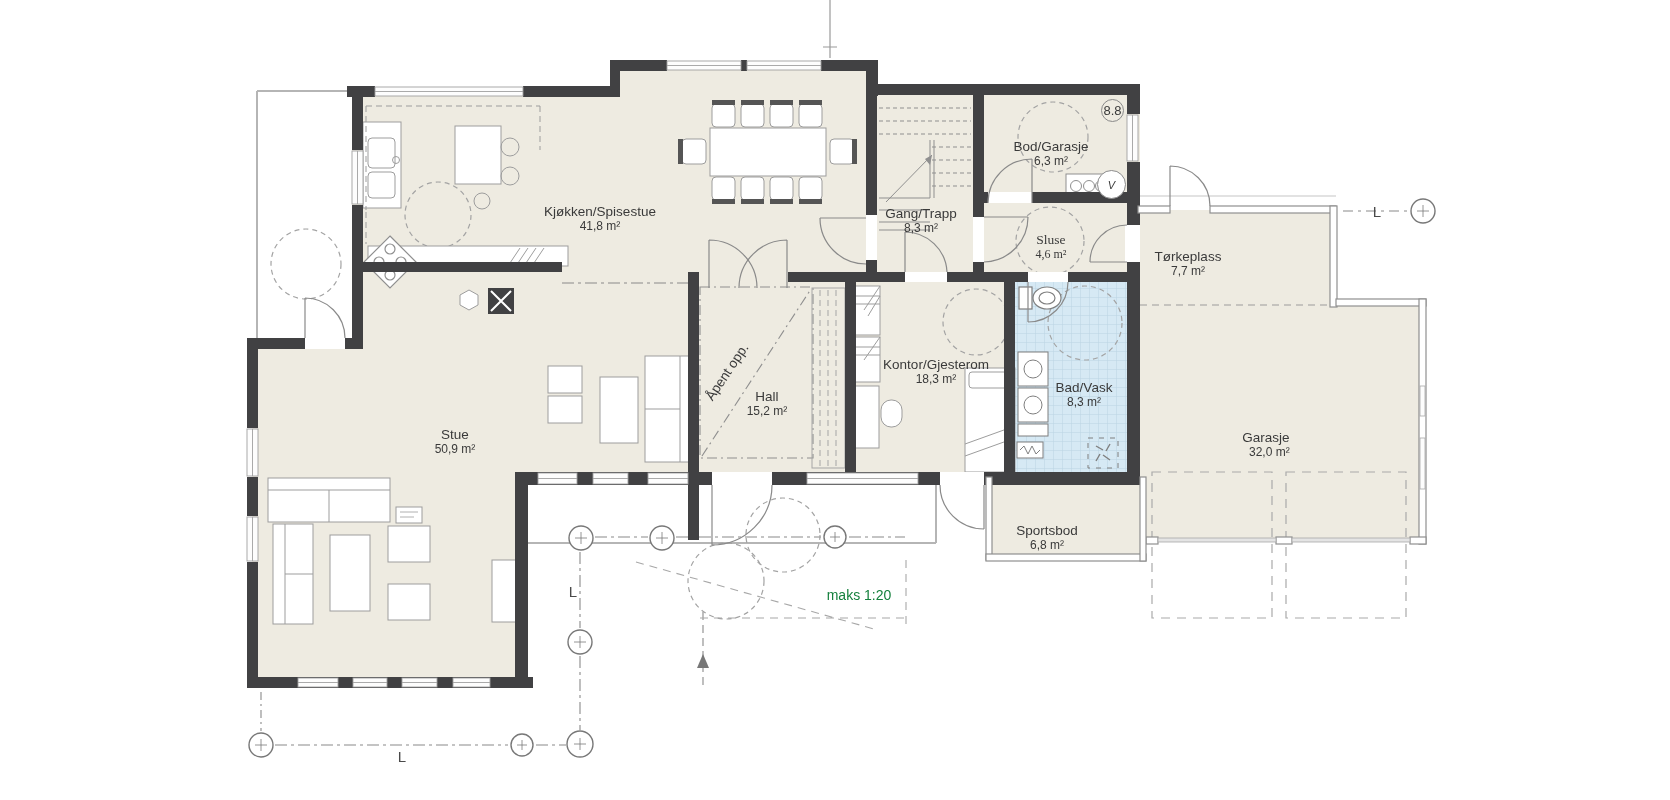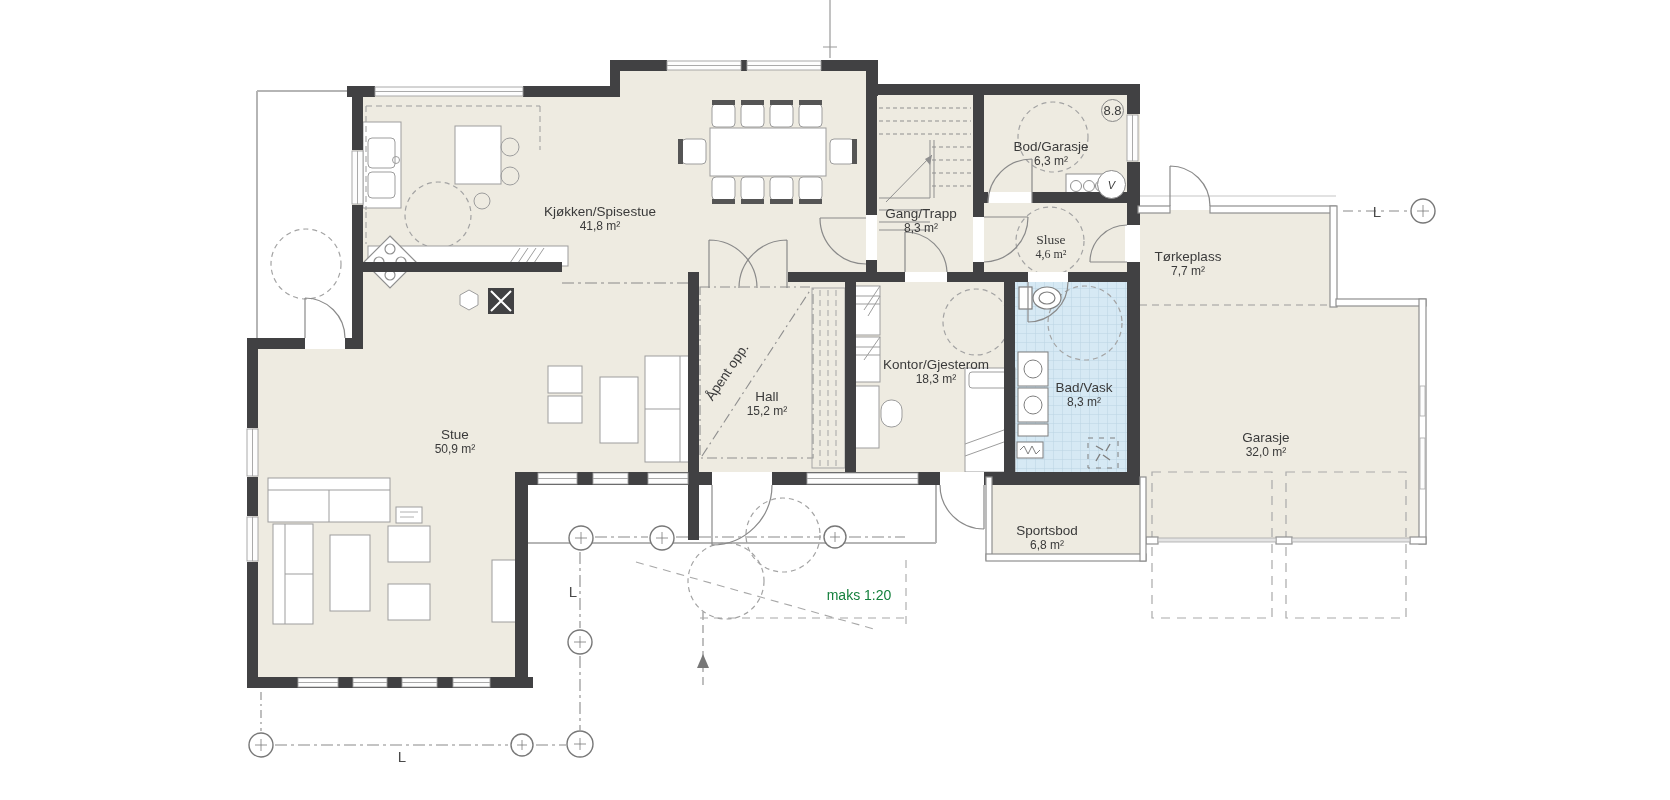--- a/index.html
+++ b/index.html
@@ -396,21 +396,21 @@
   <div class="area">15,2 m²</div>
 </div>
 <div class="lbl" style="left:936px;top:357px;">
   <div>Kontor/Gjesterom</div>
   <div class="area">18,3 m²</div>
 </div>
 <div class="lbl" style="left:1084px;top:380px;">
   <div>Bad/Vask</div>
   <div class="area">8,3 m²</div>
 </div>
-<div class="lbl" style="left:1266px;top:430px;">
+<div class="lbl" style="left:1266px;top:430px;text-align:right;">
   <div>Garasje</div>
   <div class="area">32,0 m²</div>
 </div>
 <div class="lbl" style="left:447px;top:427px;margin-left:8px;">
   <div>Stue</div>
   <div class="area">50,9 m²</div>
 </div>
 <div class="lbl" style="left:1047px;top:523px;">
   <div>Sportsbod</div>
   <div class="area">6,8 m²</div>

